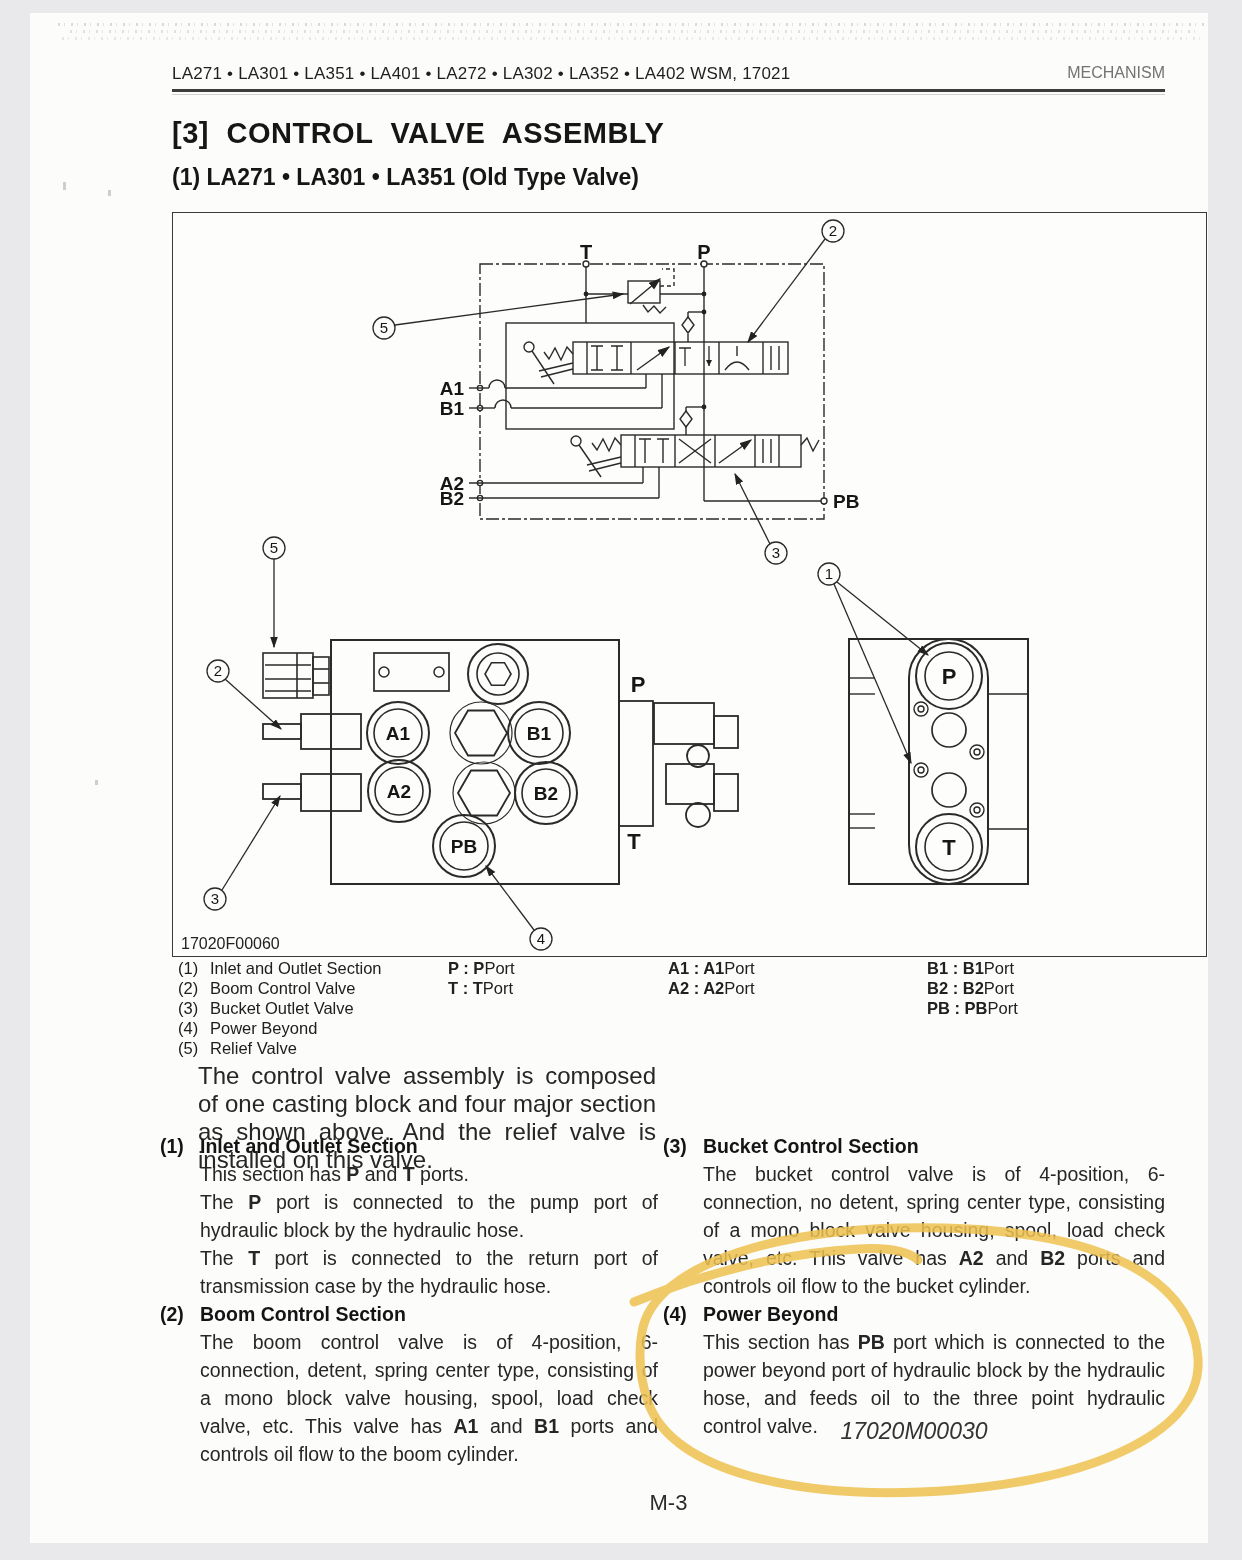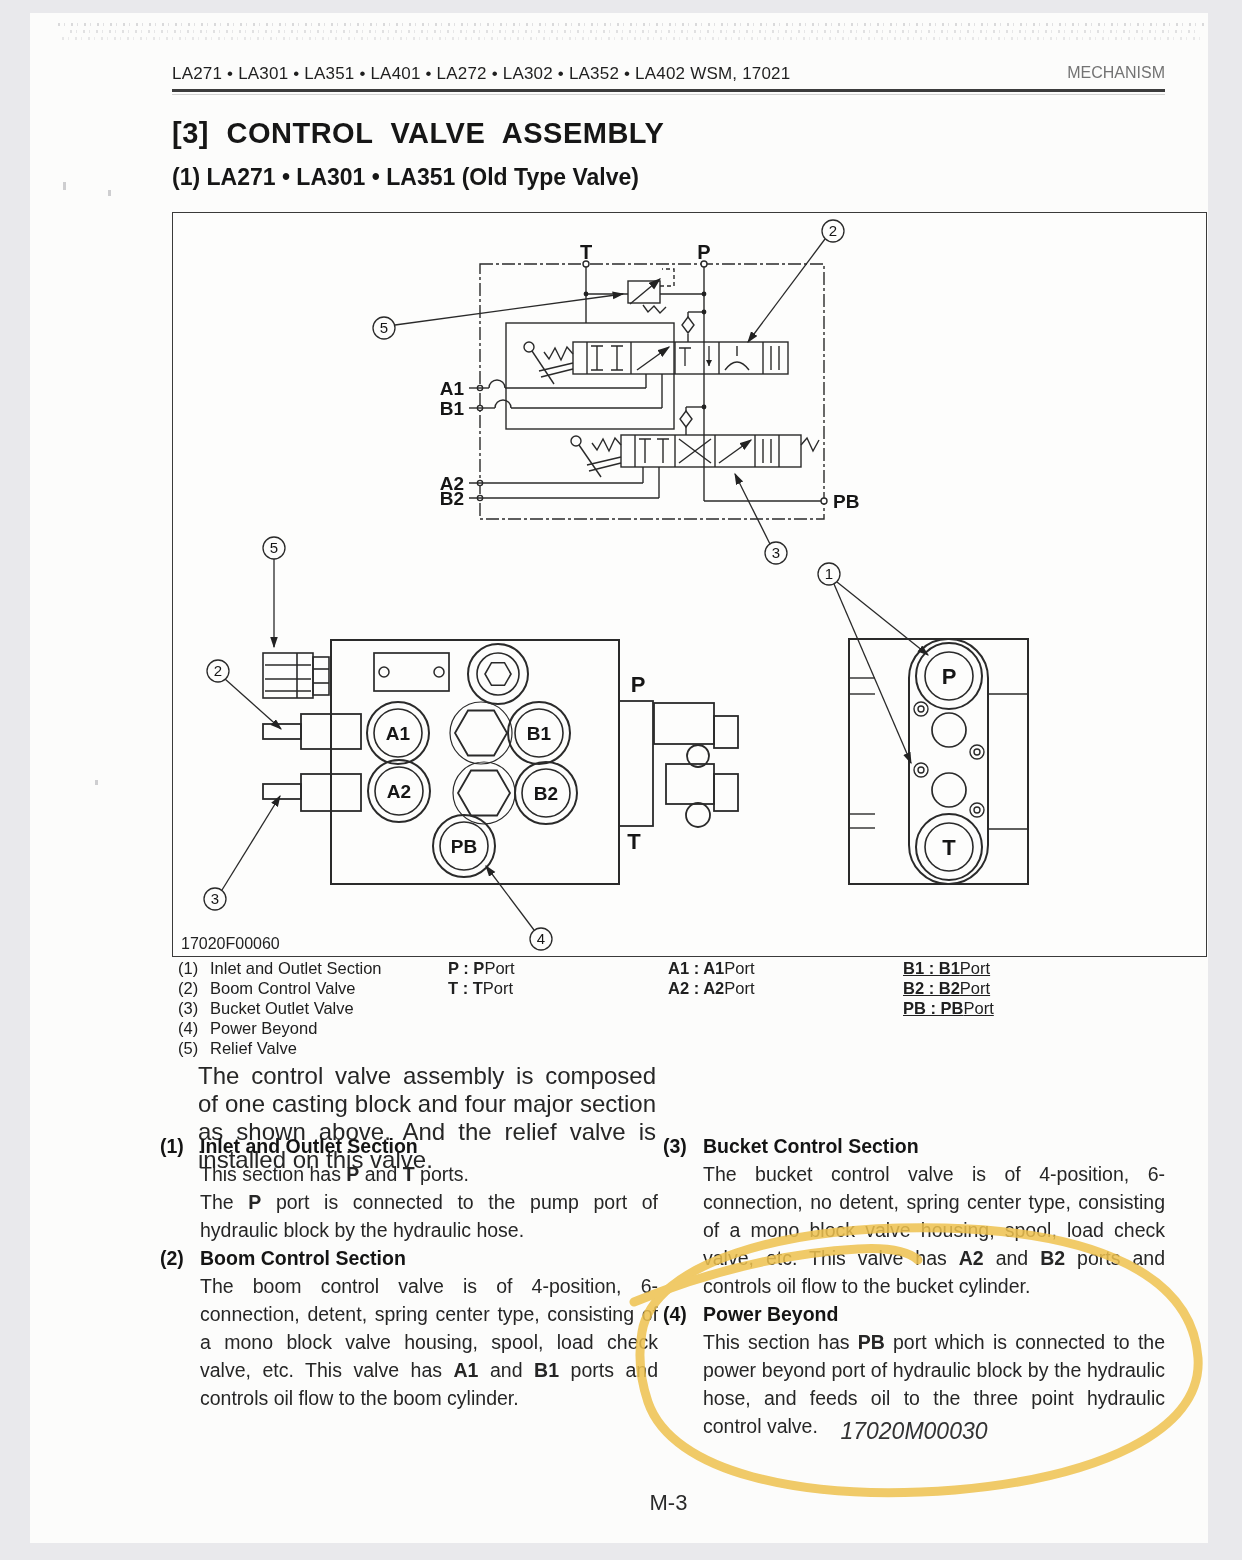--- a/index.html
+++ b/index.html
@@ -22,21 +22,21 @@
   .subtitle{position:absolute;left:172px;top:164px;font-size:23px;font-weight:bold;color:#161616;}
   .figbox{position:absolute;left:172px;top:212px;width:1033px;height:743px;border:1.5px solid #3a3a3a;background:#fdfdfc;}
   .figbox svg{display:block;}
   text{font-family:"Liberation Sans","DejaVu Sans",sans-serif;}
   .legend{position:absolute;top:958px;font-size:16.5px;color:#202020;line-height:20px;}
   .legend .row{display:flex;margin-bottom:0;}
   .legend .num{width:32px;flex:none;}
   .l1{left:178px;width:250px;}
   .l2{left:440px;margin-left:8px;}
   .l3{left:668px;}
-  .l4{left:903px;text-decoration:underline;}
+  .l4{left:927px;}
   .b{font-weight:bold;}
   .intro{position:absolute;left:198px;top:1062px;width:458px;font-size:24px;line-height:28px;text-align:justify;color:#262626;}
   .col{position:absolute;top:1132px;font-size:19.5px;line-height:28px;color:#262626;}
   .col-left{left:160px;width:498px;}
   .col-right{left:663px;width:502px;}
   .sec-h{display:flex;font-weight:bold;color:#141414;}
   .sec-h .num{width:40px;flex:none;}
   .sec-p{margin:0 0 0 40px;text-align:justify;}
   .refcode{position:absolute;left:663px;top:1418px;width:502px;text-align:center;font-size:23px;font-style:italic;color:#333;}
   .pageno{position:absolute;left:172px;top:1490px;width:993px;text-align:center;font-size:22px;color:#2b2b2b;}
@@ -379,20 +379,21 @@
 
 <div class="intro">The control valve assembly is composed of one casting block and four major section as shown above. And the relief valve is installed on this valve.</div>
 
 <div class="col col-left">
   <div class="sec-h">
     <span class="num">(1)</span>
     <span>Inlet and Outlet Section</span>
   </div>
   <p class="sec-p"><span>This section has </span><span class="b">P</span><span> and </span><span class="b">T</span><span> ports.</span></p>
   <p class="sec-p"><span>The </span><span class="b">P</span><span> port is connected to the pump port of hydraulic block by the hydraulic hose.</span></p>
+  <p class="sec-p"><span>The </span><span class="b">T</span><span> port is connected to the return port of transmission case by the hydraulic hose.</span></p>
   <div class="sec-h">
     <span class="num">(2)</span>
     <span>Boom Control Section</span>
   </div>
   <p class="sec-p"><span>The boom control valve is of 4-position, 6-connection, detent, spring center type, consisting of a mono block valve housing, spool, load check valve, etc.  This valve has </span><span class="b">A1</span><span> and </span><span class="b">B1</span><span> ports and controls oil flow to the boom cylinder.</span></p>
 </div>
 
 <div class="col col-right">
   <div class="sec-h">
     <span class="num">(3)</span>

